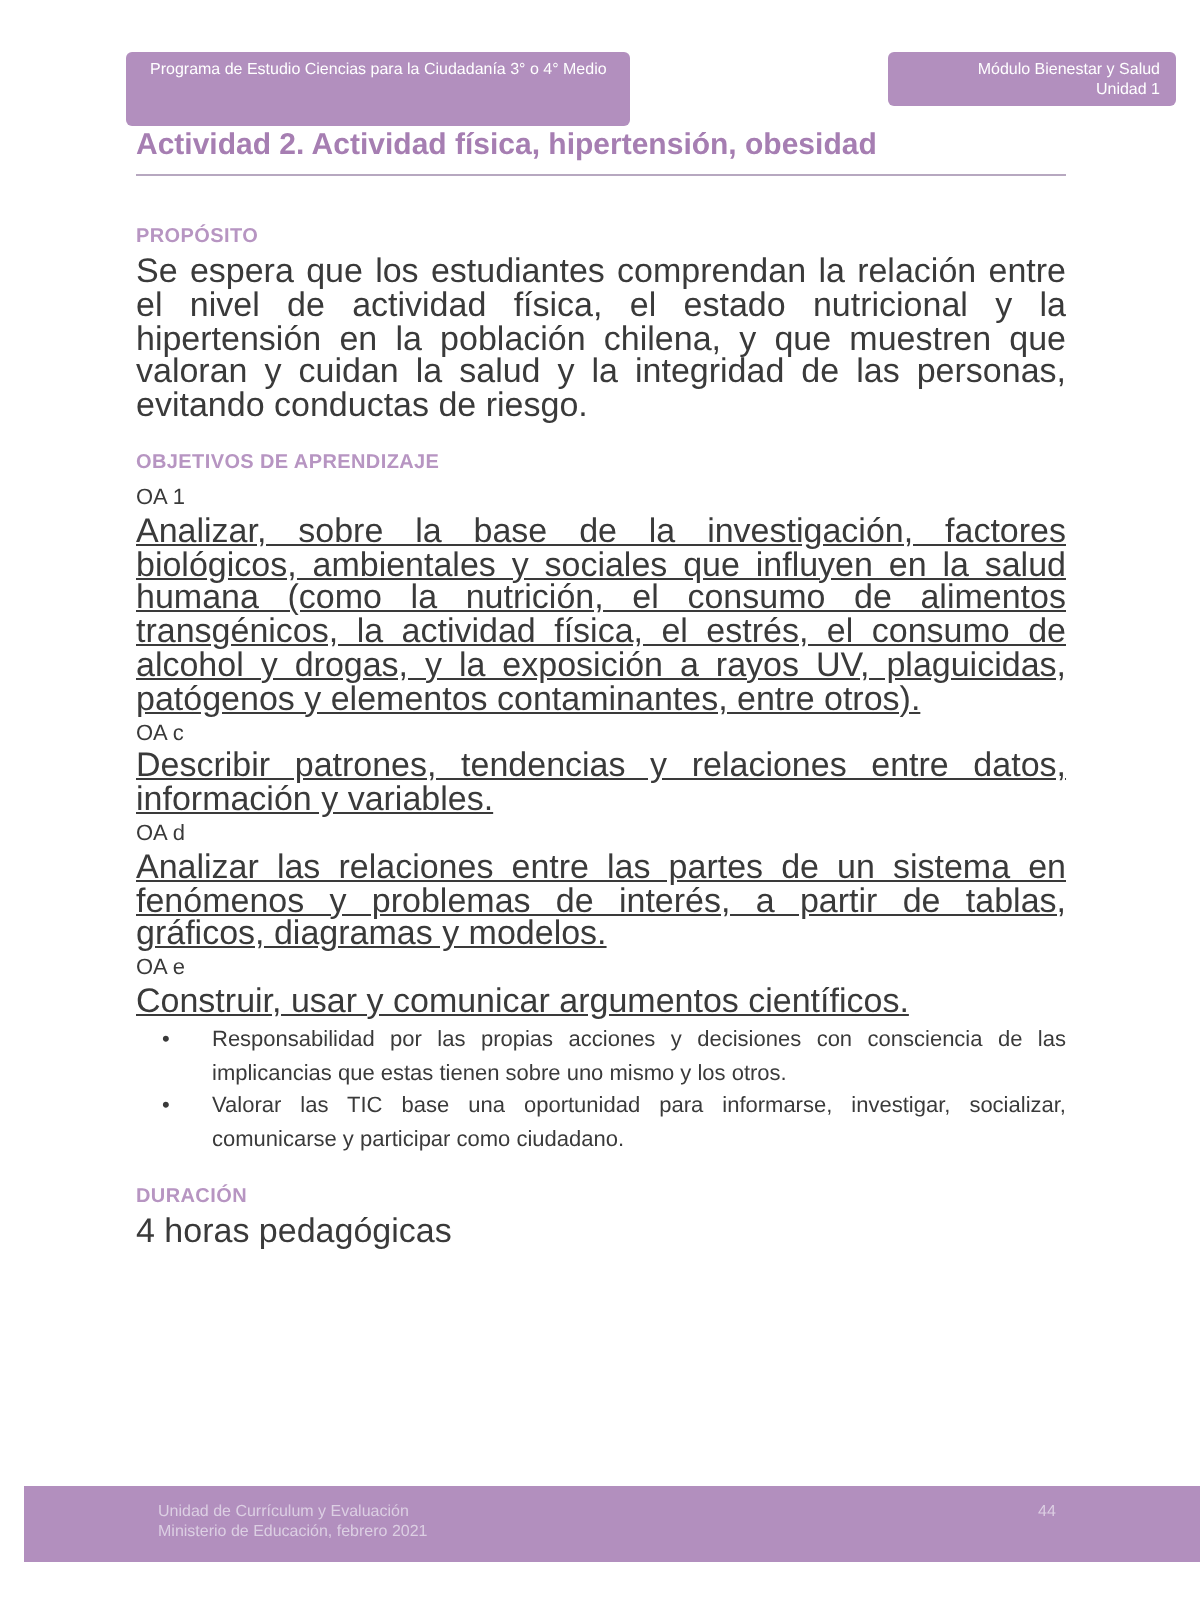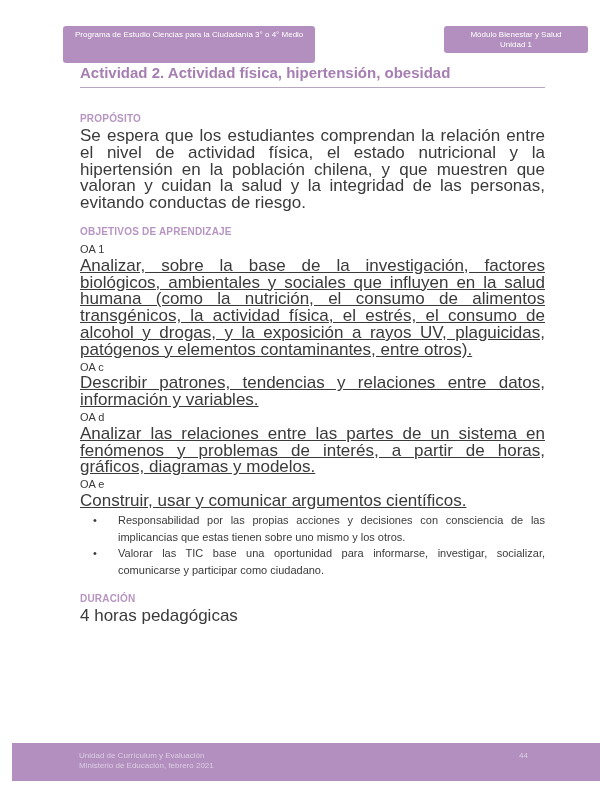--- a/index.html
+++ b/index.html
@@ -25,25 +25,25 @@
     align-items: flex-start;
   }
   .badge {
     background: var(--accent_purple, #b28fbe);
     color: #ffffff;
     font-size: 8px;
     line-height: 9.5px;
     border-radius: 3px;
   }
   .badge-left { padding: 4px 12px 23px; white-space: nowrap; }
-  .badge-right { width: 128px; padding: 4px 8px; text-align: center; }
+  .badge-right { width: 128px; padding: 4px 8px; text-align: right; }
   
   .content {
     position: absolute;
-    left: 80px;
+    left: 68px;
     width: 465px;
     top: 0;
     color: var(--body_text, #3a3a3a);
   }
   .title {
     margin: 63px 0 0;
     font-size: 15px;
     line-height: 19px;
     font-weight: 700;
     color: var(--title_purple, #a67eb2);
@@ -125,21 +125,21 @@
       <div class="oa-item">
         <div class="oa-code">OA 1</div>
         <p class="body-text">Analizar, sobre la base de la investigación, factores biológicos, ambientales y sociales que influyen en la salud humana (como la nutrición, el consumo de alimentos transgénicos, la actividad física, el estrés, el consumo de alcohol y drogas, y la exposición a rayos UV, plaguicidas, patógenos y elementos contaminantes, entre otros).</p>
       </div>
       <div class="oa-item">
         <div class="oa-code">OA c</div>
         <p class="body-text">Describir patrones, tendencias y relaciones entre datos, información y variables.</p>
       </div>
       <div class="oa-item">
         <div class="oa-code">OA d</div>
-        <p class="body-text">Analizar las relaciones entre las partes de un sistema en fenómenos y problemas de interés, a partir de horas, gráficos, diagramas y modelos.</p>
+        <p class="body-text">Analizar las relaciones entre las partes de un sistema en fenómenos y problemas de interés, a partir de tablas, gráficos, diagramas y modelos.</p>
       </div>
       <div class="oa-item">
         <div class="oa-code">OA e</div>
         <p class="body-text">Construir, usar y comunicar argumentos científicos.</p>
       </div>
     </div>
 
     <ul class="bullet-list">
       <li>
         <span class="bullet">•</span>

